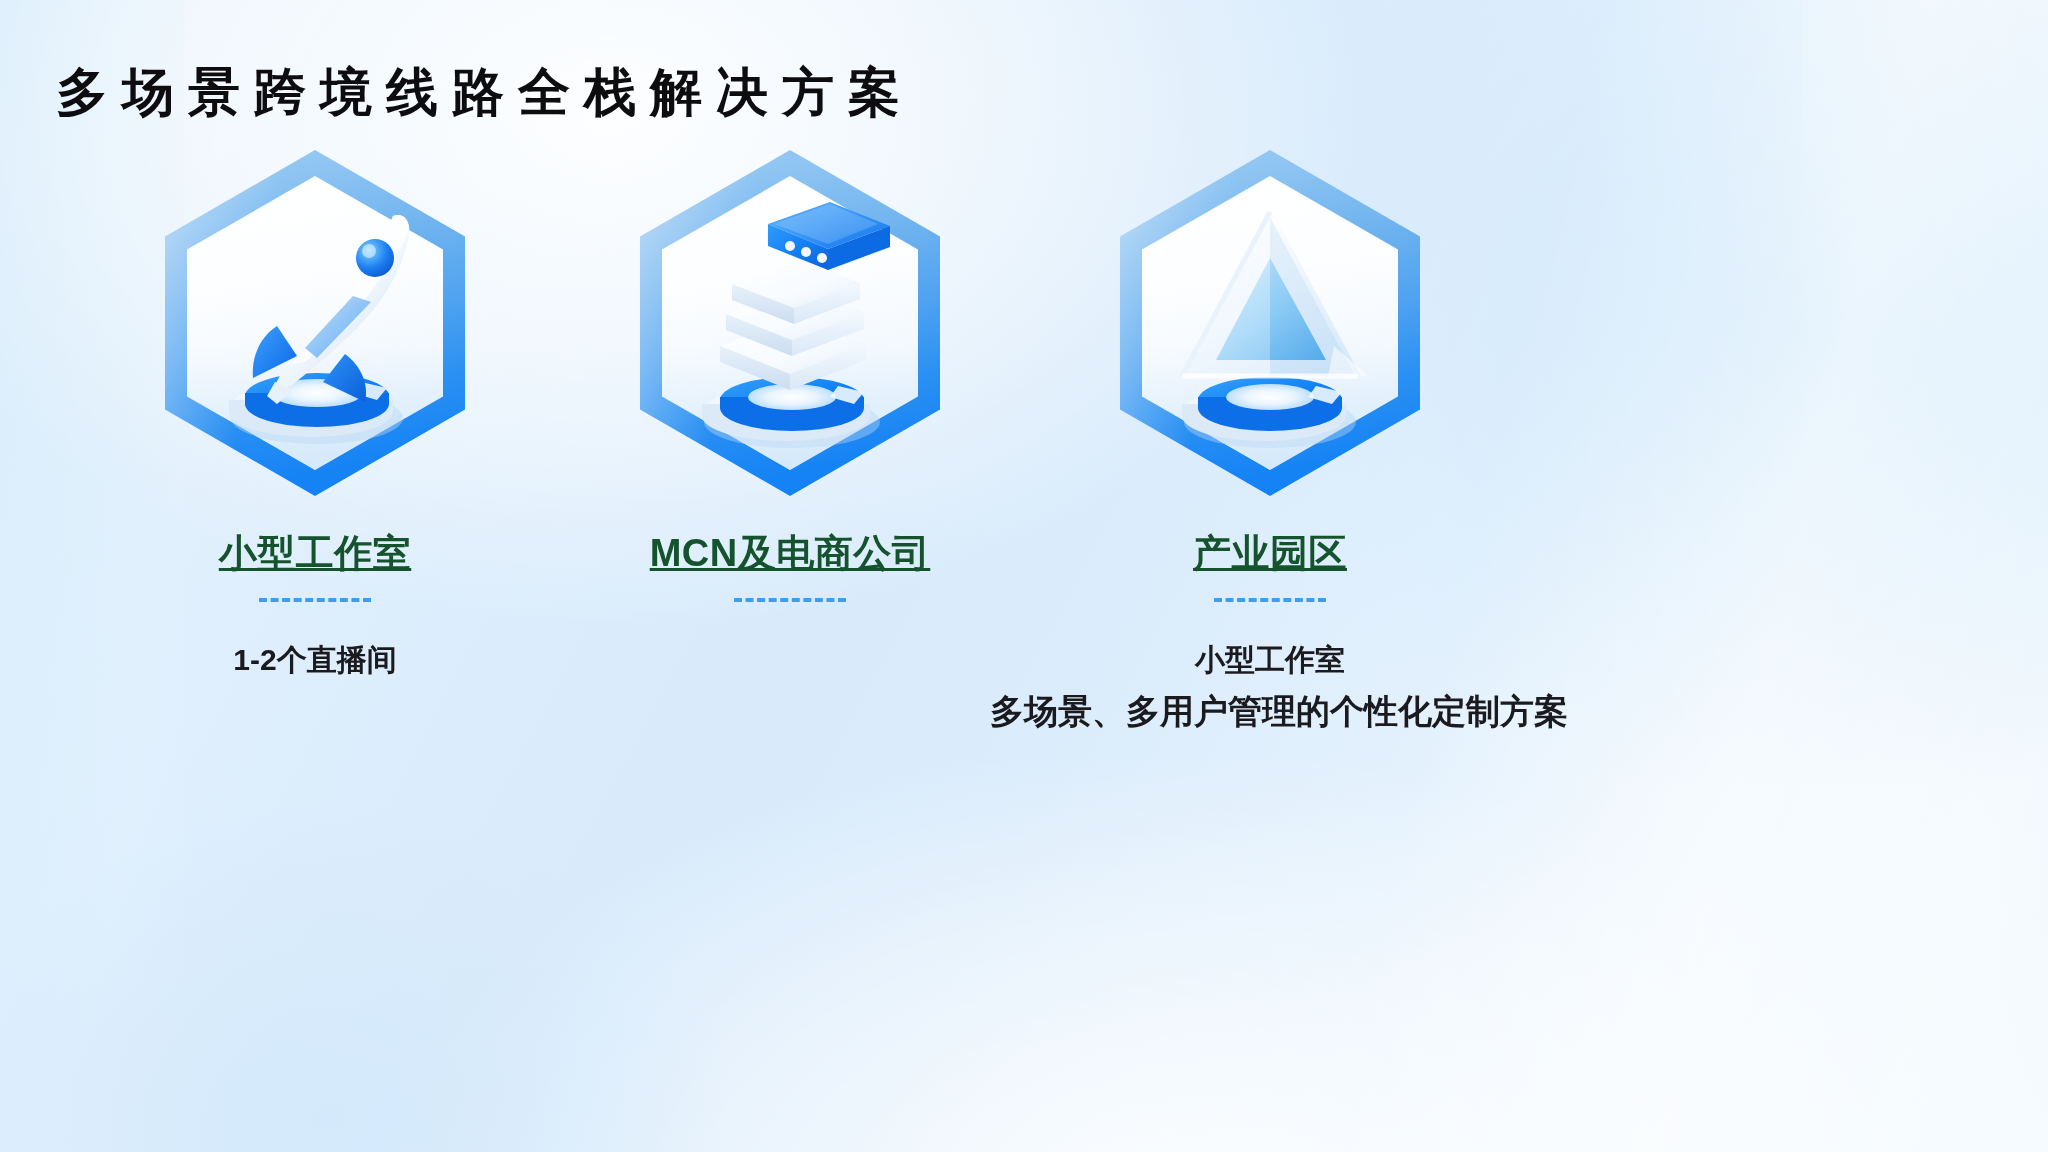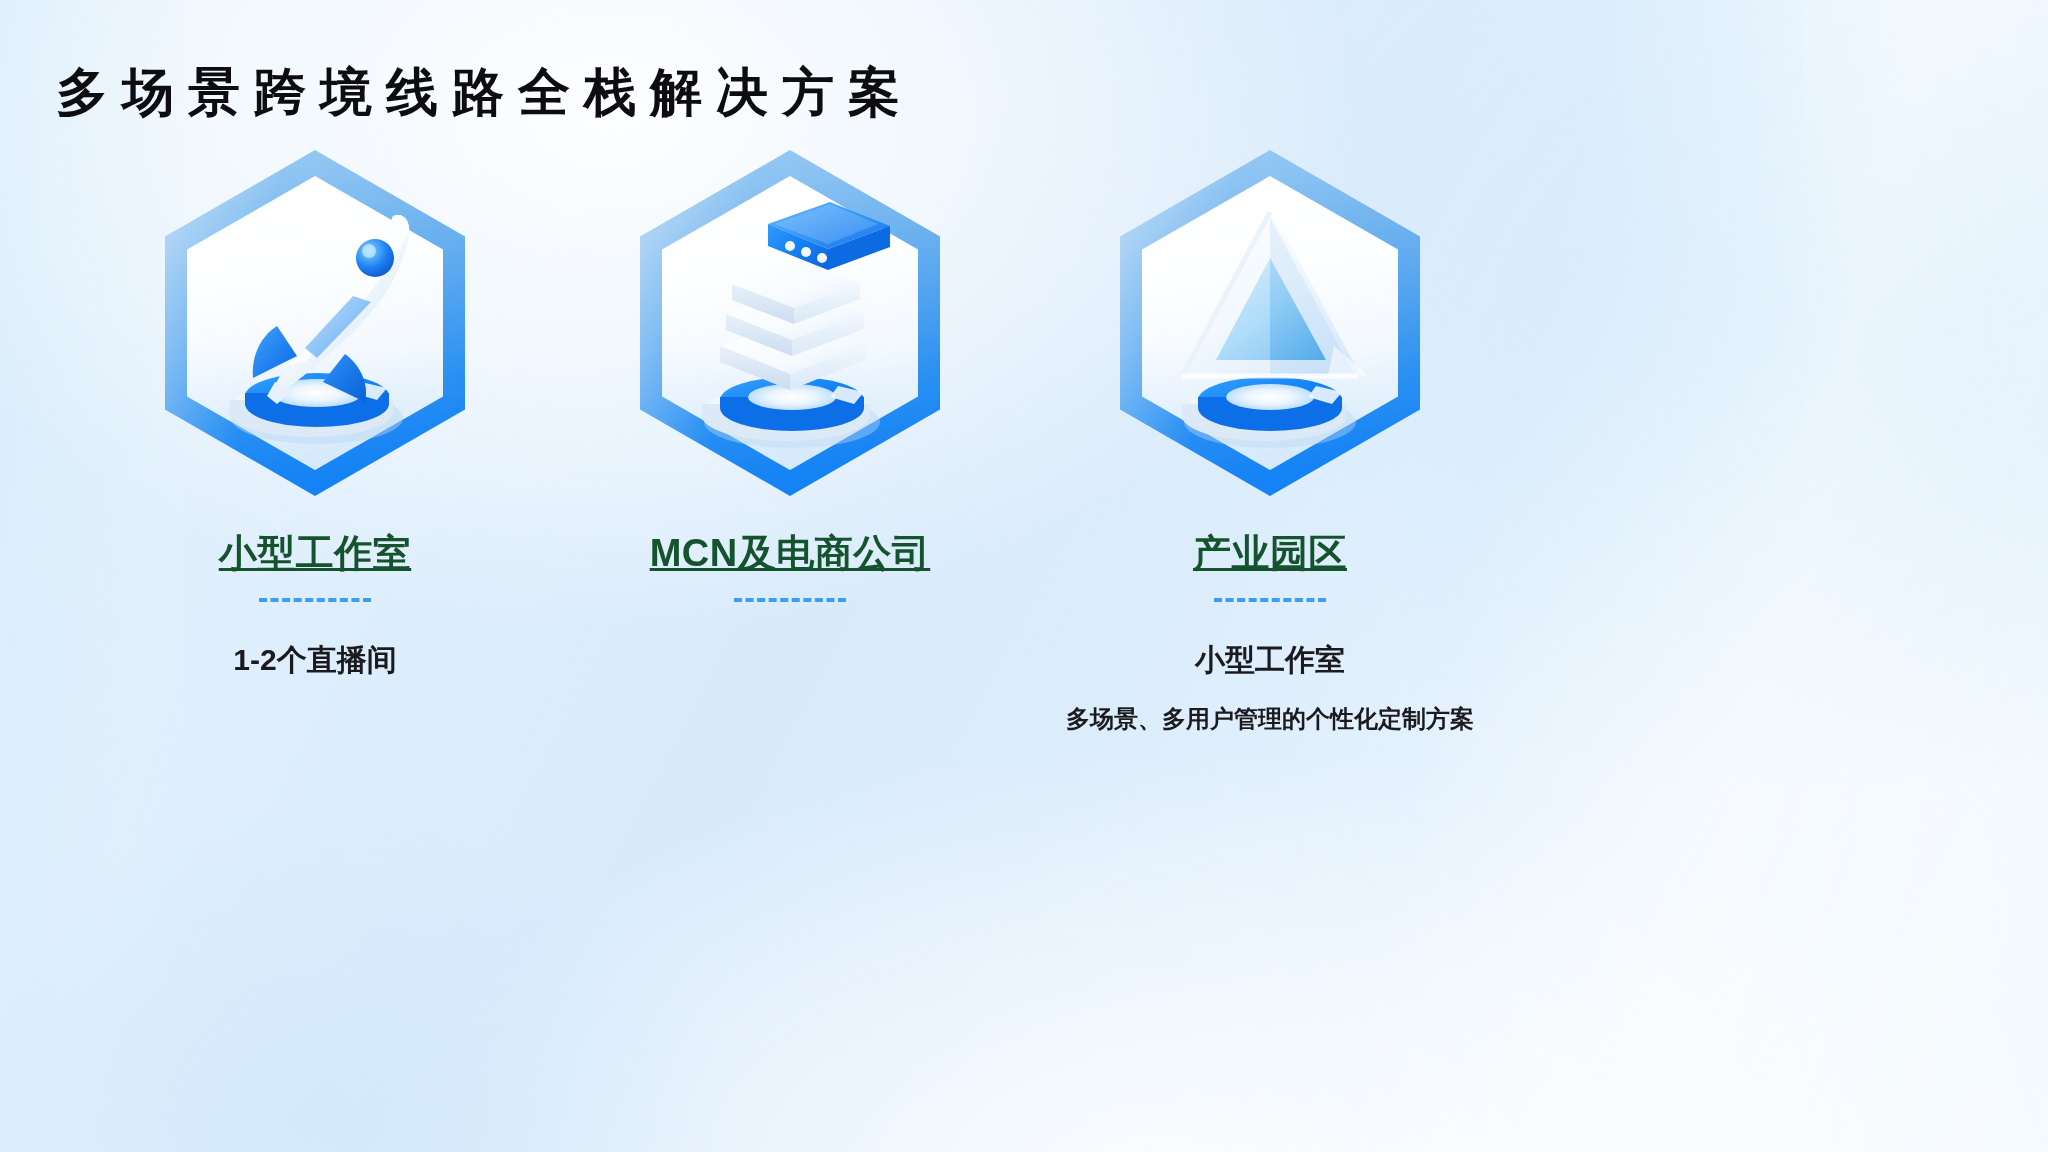--- a/index.html
+++ b/index.html
@@ -108,21 +108,21 @@
   }
   .divider {
     margin:22px auto 0; width:112px; height:0;
     border-top:4px dashed #3d9ef0;
   }
   .card-body {
     margin-top:34px;
     font-size:30px; color:#1b1b1f; line-height:1.62; font-weight:700;
   }
   .card-body .line { white-space:nowrap; }
-  .card-3 .card-body .line-wide { font-size:24px;margin-top:16px; }
+  .card-3 .card-body .line-wide { font-size:34px; }
 </style>
 </head>
 <body>
 
 <div class="bg">
   <div class="bg-base"></div>
   <div class="bg-band-left"></div>
   <div class="bg-band-right"></div>
   <div class="bg-glow-top"></div>
   <div class="bg-glow-right"></div>

